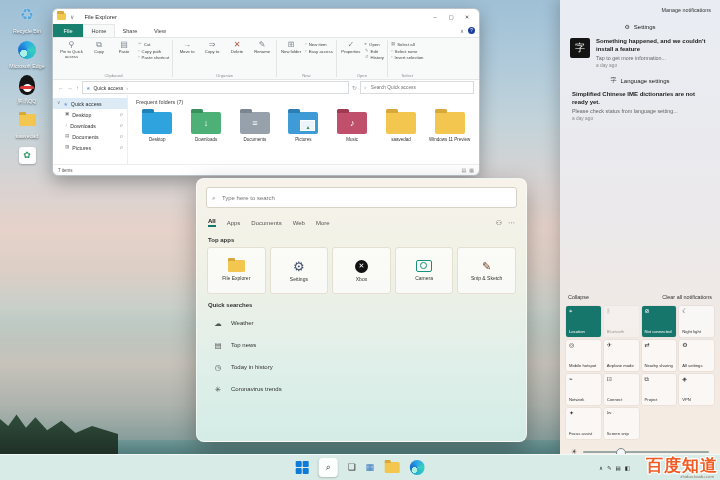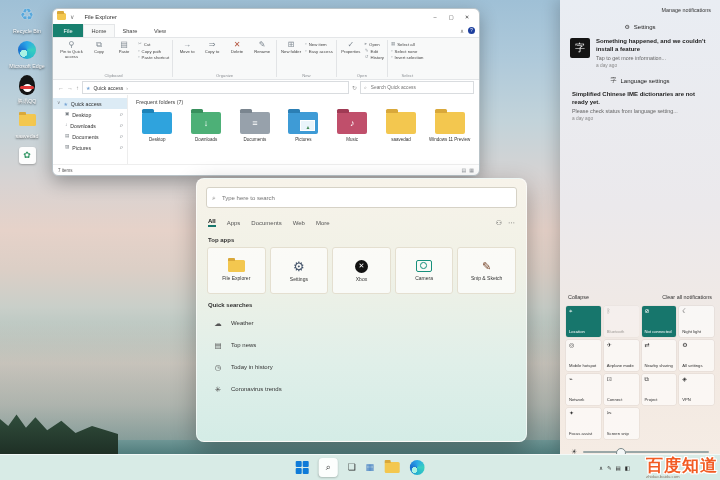--- a/index.html
+++ b/index.html
@@ -157,21 +157,21 @@
   .tb-ic{font-size:9px;color:#222;line-height:1;}
   .tb-ic.blue{color:#3b78c2;}
   .fol-xs{position:relative;width:15px;height:11px;background:#f3c74f;border-radius:1.5px;}
   .fol-xs::before{content:"";position:absolute;top:-2.5px;left:0;width:6px;height:3px;background:#d9a83a;border-radius:1px 1px 0 0;}
   .edge-xs{width:15px;height:15px;border-radius:50%;
     background:radial-gradient(circle at 32% 68%,#a9f2e4 0 20%,rgba(0,0,0,0) 21%),
     conic-gradient(from 180deg,#24b5cf,#1b6fd0,#2aa7e8,#38cfc0,#24b5cf);}
   .tb-tray{position:absolute;right:90px;top:0;height:25px;display:flex;align-items:center;gap:4px;font-size:5.5px;color:#2a2a2a;}
 
   
-  .wm{position:absolute;right:2px;bottom:1px;z-index:20;line-height:1;}
+  .wm{position:absolute;right:2px;bottom:1px;z-index:20;text-align:right;line-height:1;}
   .wm-title{font-size:17px;font-weight:900;color:#f25c24;letter-spacing:1px;
     text-shadow:-1px 0 #fff,1px 0 #fff,0 -1px #fff,0 1px #fff,-1px -1px #fff,1px 1px #fff,-1px 1px #fff,1px -1px #fff;}
   .wm-sub{font-size:4.3px;color:#8a7a6a;margin-top:1px;padding-right:4px;}
 </style>
 </head>
 <body>
 
 <div class="screen">
   <div class="wallpaper"></div>
   <div class="mount"></div>

